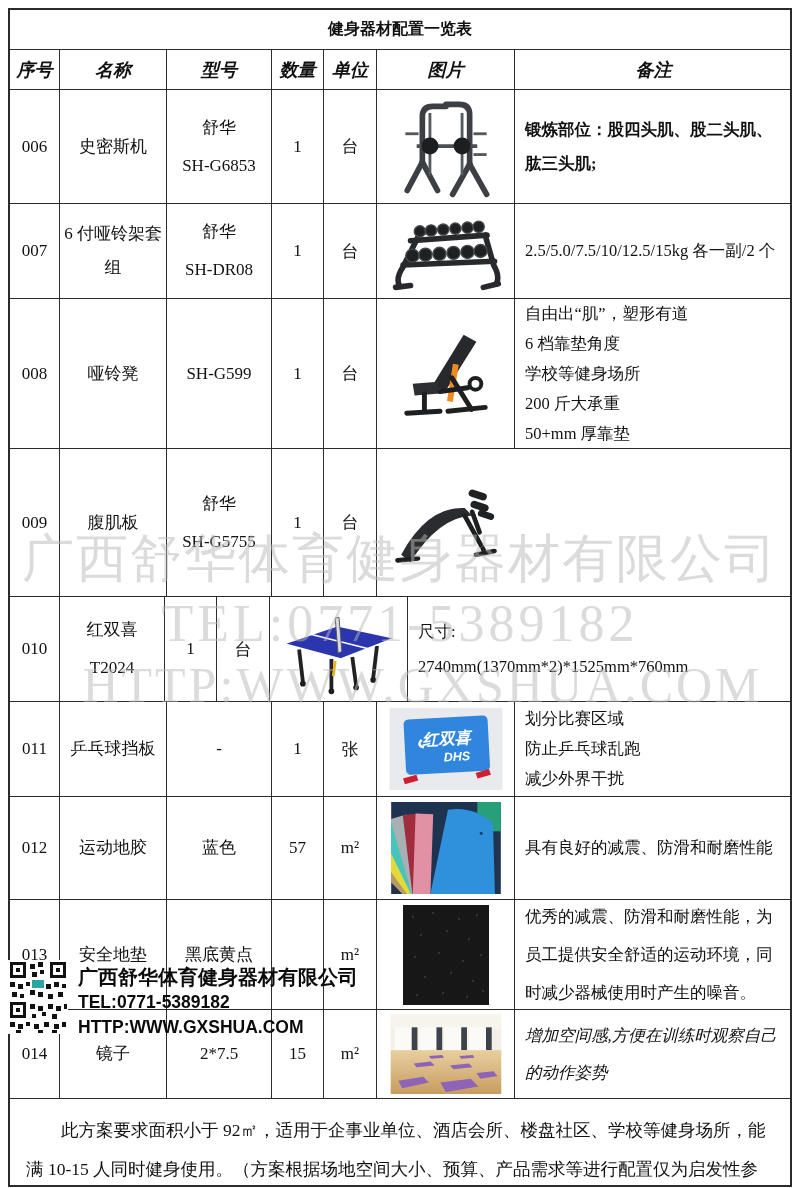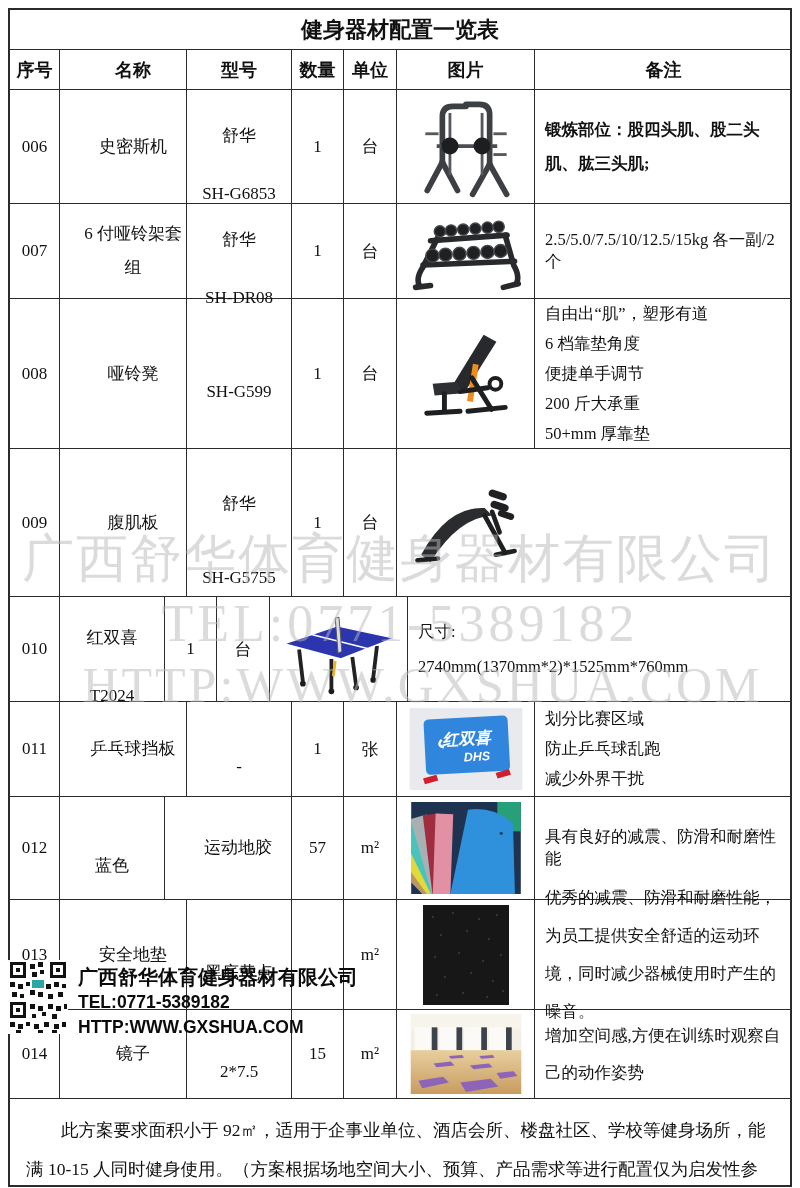--- a/index.html
+++ b/index.html
@@ -6,35 +6,35 @@
   body { background:#ffffff; width:800px; height:1188px; overflow:hidden;
          font-family:"Liberation Serif","DejaVu Serif",serif; color:#111; }
   .page { position:relative; width:800px; height:1188px; background:#fff; }
 
   .tbl { position:absolute; left:8px; top:8px; width:784px; border:2px solid #2b2b2b; background:transparent; }
   .trow { display:flex; border-bottom:1px solid #2b2b2b; }
   .trow:last-child { border-bottom:none; }
   .cell { border-right:1px solid #2b2b2b; display:flex; flex-direction:column;
           align-items:center; justify-content:center; text-align:center; font-size:17px; }
   .cell:last-child { border-right:none; }
-  .c1{width:50px;} .c2{width:107px; line-height:34px; padding:0 3px;margin-left:20px;}
+  .c1{width:50px;} .c2{width:107px; line-height:34px; padding:0 3px;}
   .c3{width:105px;} .c4{width:52px;} .c5{width:53px;} .c6{width:138px;}
   .c7{flex:1; align-items:flex-start; text-align:left; padding:6px 8px 6px 10px; font-size:16.5px;}
 
   .title-row { height:40px; display:flex; align-items:center; justify-content:center;
-               border-bottom:1px solid #2b2b2b; font-size:22px; font-weight:bold; }
-  .hdr .cell { font-weight:bold; font-size:18px; }
+               border-bottom:1px solid #2b2b2b; font-size:16px; font-weight:bold; }
+  .hdr .cell { font-weight:bold; font-size:18px;font-style:italic; }
   .hdr { height:40px; }
 
-  .mline { line-height:22px;margin-top:36px; }
+  .mline { line-height:22px; }
   .mgap  { height:16px; }
   .list30 div { line-height:30px; }
   .para34 { line-height:34px;font-weight:bold; }
   .para38 { line-height:38px; }
-  .para37 { line-height:37px; }
+  .para37 { line-height:37px;font-style:italic; }
   .dimgap { margin-top:14px; }
 
   .footer-row { height:86px; border-bottom:none; display:block; padding:12px 16px 0 16px; }
   .footer-row p { font-size:17.5px; line-height:39px; text-indent:2em; }
 
   
   .wm { position:absolute; left:0; right:0; text-align:center; color:#b9b9b9;
         opacity:.5; z-index:30; pointer-events:none; white-space:nowrap;
         font-family:"Liberation Serif","DejaVu Serif",serif; }
   .wm1 { top:524px; font-size:52px; letter-spacing:2px; }
@@ -172,21 +172,21 @@
             <path d="M62 56 L82 88"></path>
               <path d="M58 90 L96 86"></path>
             <path d="M50 70 L78 66"></path>
           </g>
           <circle cx="86" cy="62" r="6" fill="none" stroke="#1d1f21" stroke-width="4"></circle>
         </svg>
       </div>
       <div class="cell c7 list30">
         <div>自由出“肌”，塑形有道</div>
         <div>6 档靠垫角度</div>
-        <div>便捷单手调节</div>
+        <div>学校等健身场所</div>
         <div>200 斤大承重</div>
         <div>50+mm 厚靠垫</div>
       </div>
     </div>
 
     <div class="trow" style="height:148px">
       <div class="cell c1">009</div>
       <div class="cell c2">腹肌板</div>
       <div class="cell c3">
         <div class="mline">舒华</div>
@@ -271,24 +271,24 @@
       </div>
       <div class="cell c7 list30">
         <div>划分比赛区域</div>
         <div>防止乒乓球乱跑</div>
         <div>减少外界干扰</div>
       </div>
     </div>
 
     <div class="trow" style="height:103px">
       <div class="cell c1">012</div>
+      <div class="cell c2">运动地胶</div>
       <div class="cell c3">
         <div class="mline">蓝色</div>
       </div>
-      <div class="cell c2">运动地胶</div>
       <div class="cell c4">57</div>
       <div class="cell c5">m²</div>
       <div class="cell c6 pic">
         <svg width="110" height="92" viewBox="0 0 112 94">
           <rect width="112" height="94" fill="#1e3350"></rect>
           <rect x="88" y="0" width="24" height="30" fill="#27a07a"></rect>
           <g transform="translate(30 96)">
             <rect x="-12" y="-74" width="16" height="74" fill="#b79a62" transform="rotate(-44)"></rect>
             <rect x="-10" y="-78" width="16" height="78" fill="#e3d93a" transform="rotate(-36)"></rect>
             <rect x="-8" y="-82" width="17" height="82" fill="#49c4bd" transform="rotate(-26)"></rect>

